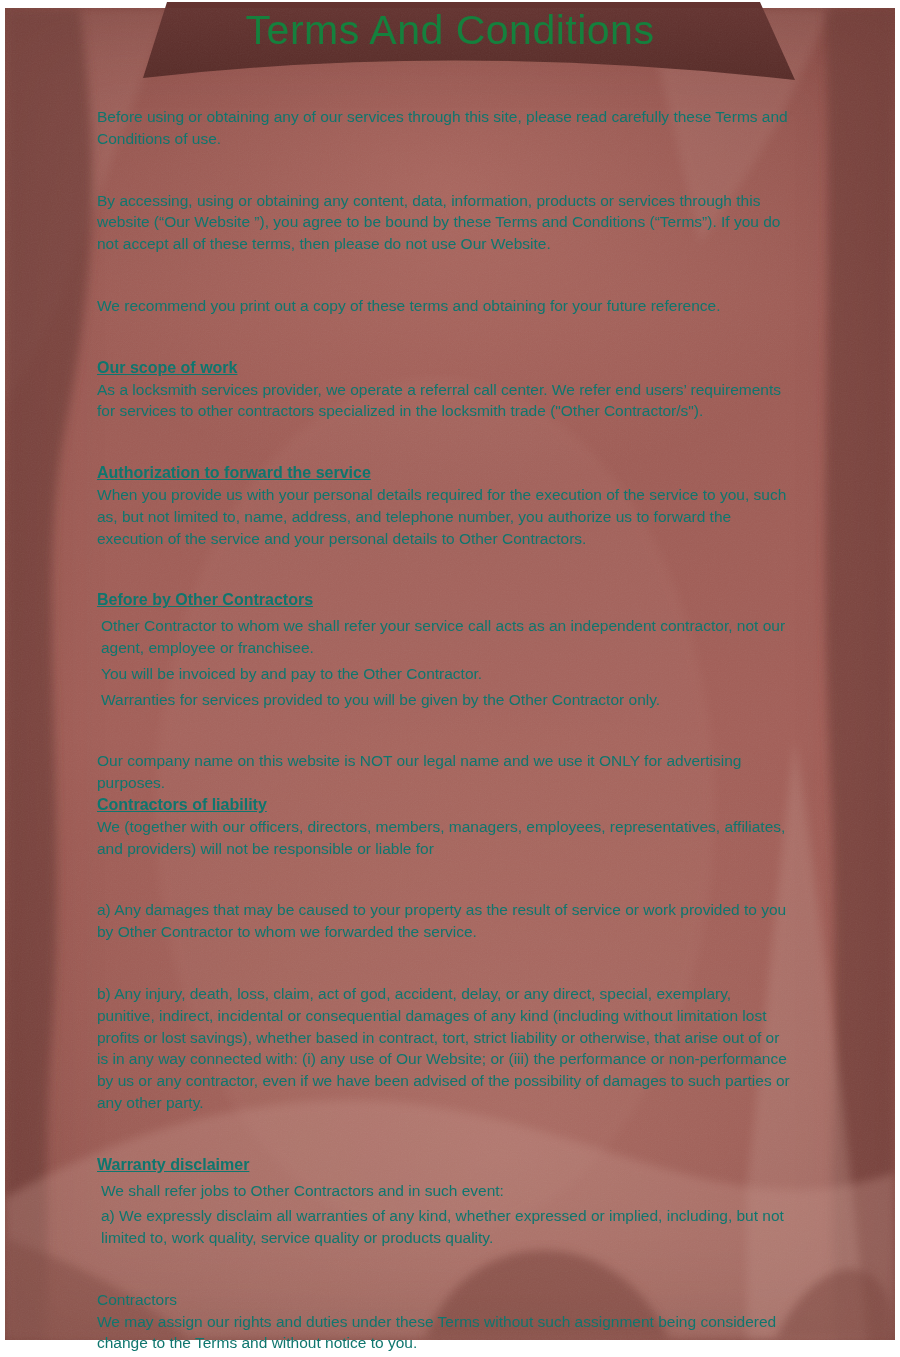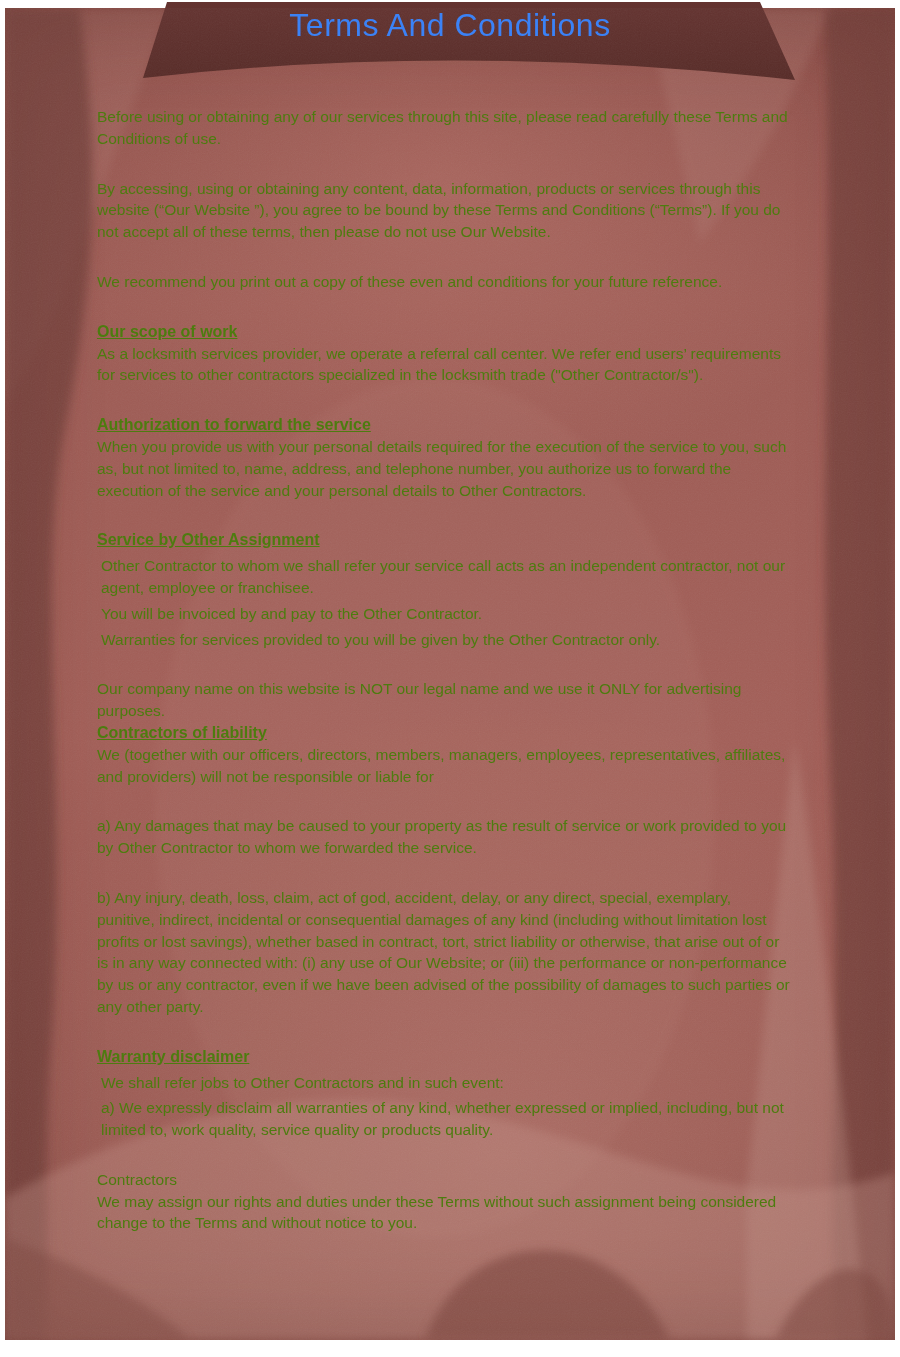--- a/index.html
+++ b/index.html
@@ -28,46 +28,46 @@
   
   .ribbon-svg {
     position: absolute; left: 0; top: 2px;
     width: 900px; height: 90px;
     display: block;
   }
   .page-title {
     position: absolute;
     left: 0; top: 8px; width: 900px;
     text-align: center;
-    color: #3b82f6;
-    font-size: 32px;
+    color: #15803d;
+    font-size: 41px;
     font-weight: 400;
     letter-spacing: 0.5px;
     line-height: 1.1;
   }
 
   
   .noise-svg {
     position: absolute;
     left: 5px; right: 5px; top: 8px; bottom: 17px;
     width: 890px; height: 1332px;
     opacity: 0.07;
     pointer-events: none;
   }
 
   
   .content {
     position: absolute;
     left: 97px; top: 106px;
     width: 696px;
-    color: #4d7c0f;
+    color: #0f766e;
     font-size: 15.5px;
     line-height: 21.8px;
   }
-  .content > div { margin-top: 28px; }
+  .content > div { margin-top: 40px; }
   .content > div:first-child { margin-top: 0; }
   .blk-h, .blk-h-tight { font-weight: 700; font-size: 16px; text-decoration: underline; }
   .blk-h-regular { font-weight: 400; }
   .blk-h-tight { margin-top: 0 !important; }
   .blk-h + .blk-p, .blk-h + .blk-lines,
   .blk-h-tight + .blk-p, .blk-h-tight + .blk-lines,
   .blk-h-regular + .blk-p, .blk-h-regular + .blk-lines { margin-top: 0; }
   .line { margin: 4px; }
 </style>
 </head>
@@ -120,26 +120,26 @@
       <feColorMatrix type="saturate" values="0"></feColorMatrix>
     </filter>
     <rect width="100%" height="100%" filter="url(#grain)"></rect>
   </svg>
 
   <div class="page-title">Terms And Conditions</div>
 
   <div class="content" id="content">
       <div class="blk-p">Before using or obtaining any of our services through this site, please read carefully these Terms and Conditions of use.</div>
       <div class="blk-p">By accessing, using or obtaining any content, data, information, products or services through this website (“Our Website ”), you agree to be bound by these Terms and Conditions (“Terms”). If you do not accept all of these terms, then please do not use Our Website.</div>
-      <div class="blk-p">We recommend you print out a copy of these even and conditions for your future reference.</div>
+      <div class="blk-p">We recommend you print out a copy of these terms and obtaining for your future reference.</div>
       <div class="blk-h">Our scope of work</div>
       <div class="blk-p">As a locksmith services provider, we operate a referral call center. We refer end users’ requirements for services to other contractors specialized in the locksmith trade ("Other Contractor/s").</div>
       <div class="blk-h">Authorization to forward the service</div>
       <div class="blk-p">When you provide us with your personal details required for the execution of the service to you, such as, but not limited to, name, address, and telephone number, you authorize us to forward the execution of the service and your personal details to Other Contractors.</div>
-      <div class="blk-h">Service by Other Assignment</div>
+      <div class="blk-h">Before by Other Contractors</div>
       <div class="blk-lines">
         <div class="line">Other Contractor to whom we shall refer your service call acts as an independent contractor, not our agent, employee or franchisee.</div>
         <div class="line">You will be invoiced by and pay to the Other Contractor.</div>
         <div class="line">Warranties for services provided to you will be given by the Other Contractor only.</div>
       </div>
       <div class="blk-p">Our company name on this website is NOT our legal name and we use it ONLY for advertising purposes.</div>
       <div class="blk-h-tight">Contractors of liability</div>
       <div class="blk-p">We (together with our officers, directors, members, managers, employees, representatives, affiliates, and providers) will not be responsible or liable for</div>
       <div class="blk-p">a) Any damages that may be caused to your property as the result of service or work provided to you by Other Contractor to whom we forwarded the service.</div>
       <div class="blk-p">b) Any injury, death, loss, claim, act of god, accident, delay, or any direct, special, exemplary, punitive, indirect, incidental or consequential damages of any kind (including without limitation lost profits or lost savings), whether based in contract, tort, strict liability or otherwise, that arise out of or is in any way connected with: (i) any use of Our Website; or (iii) the performance or non-performance by us or any contractor, even if we have been advised of the possibility of damages to such parties or any other party.</div>

